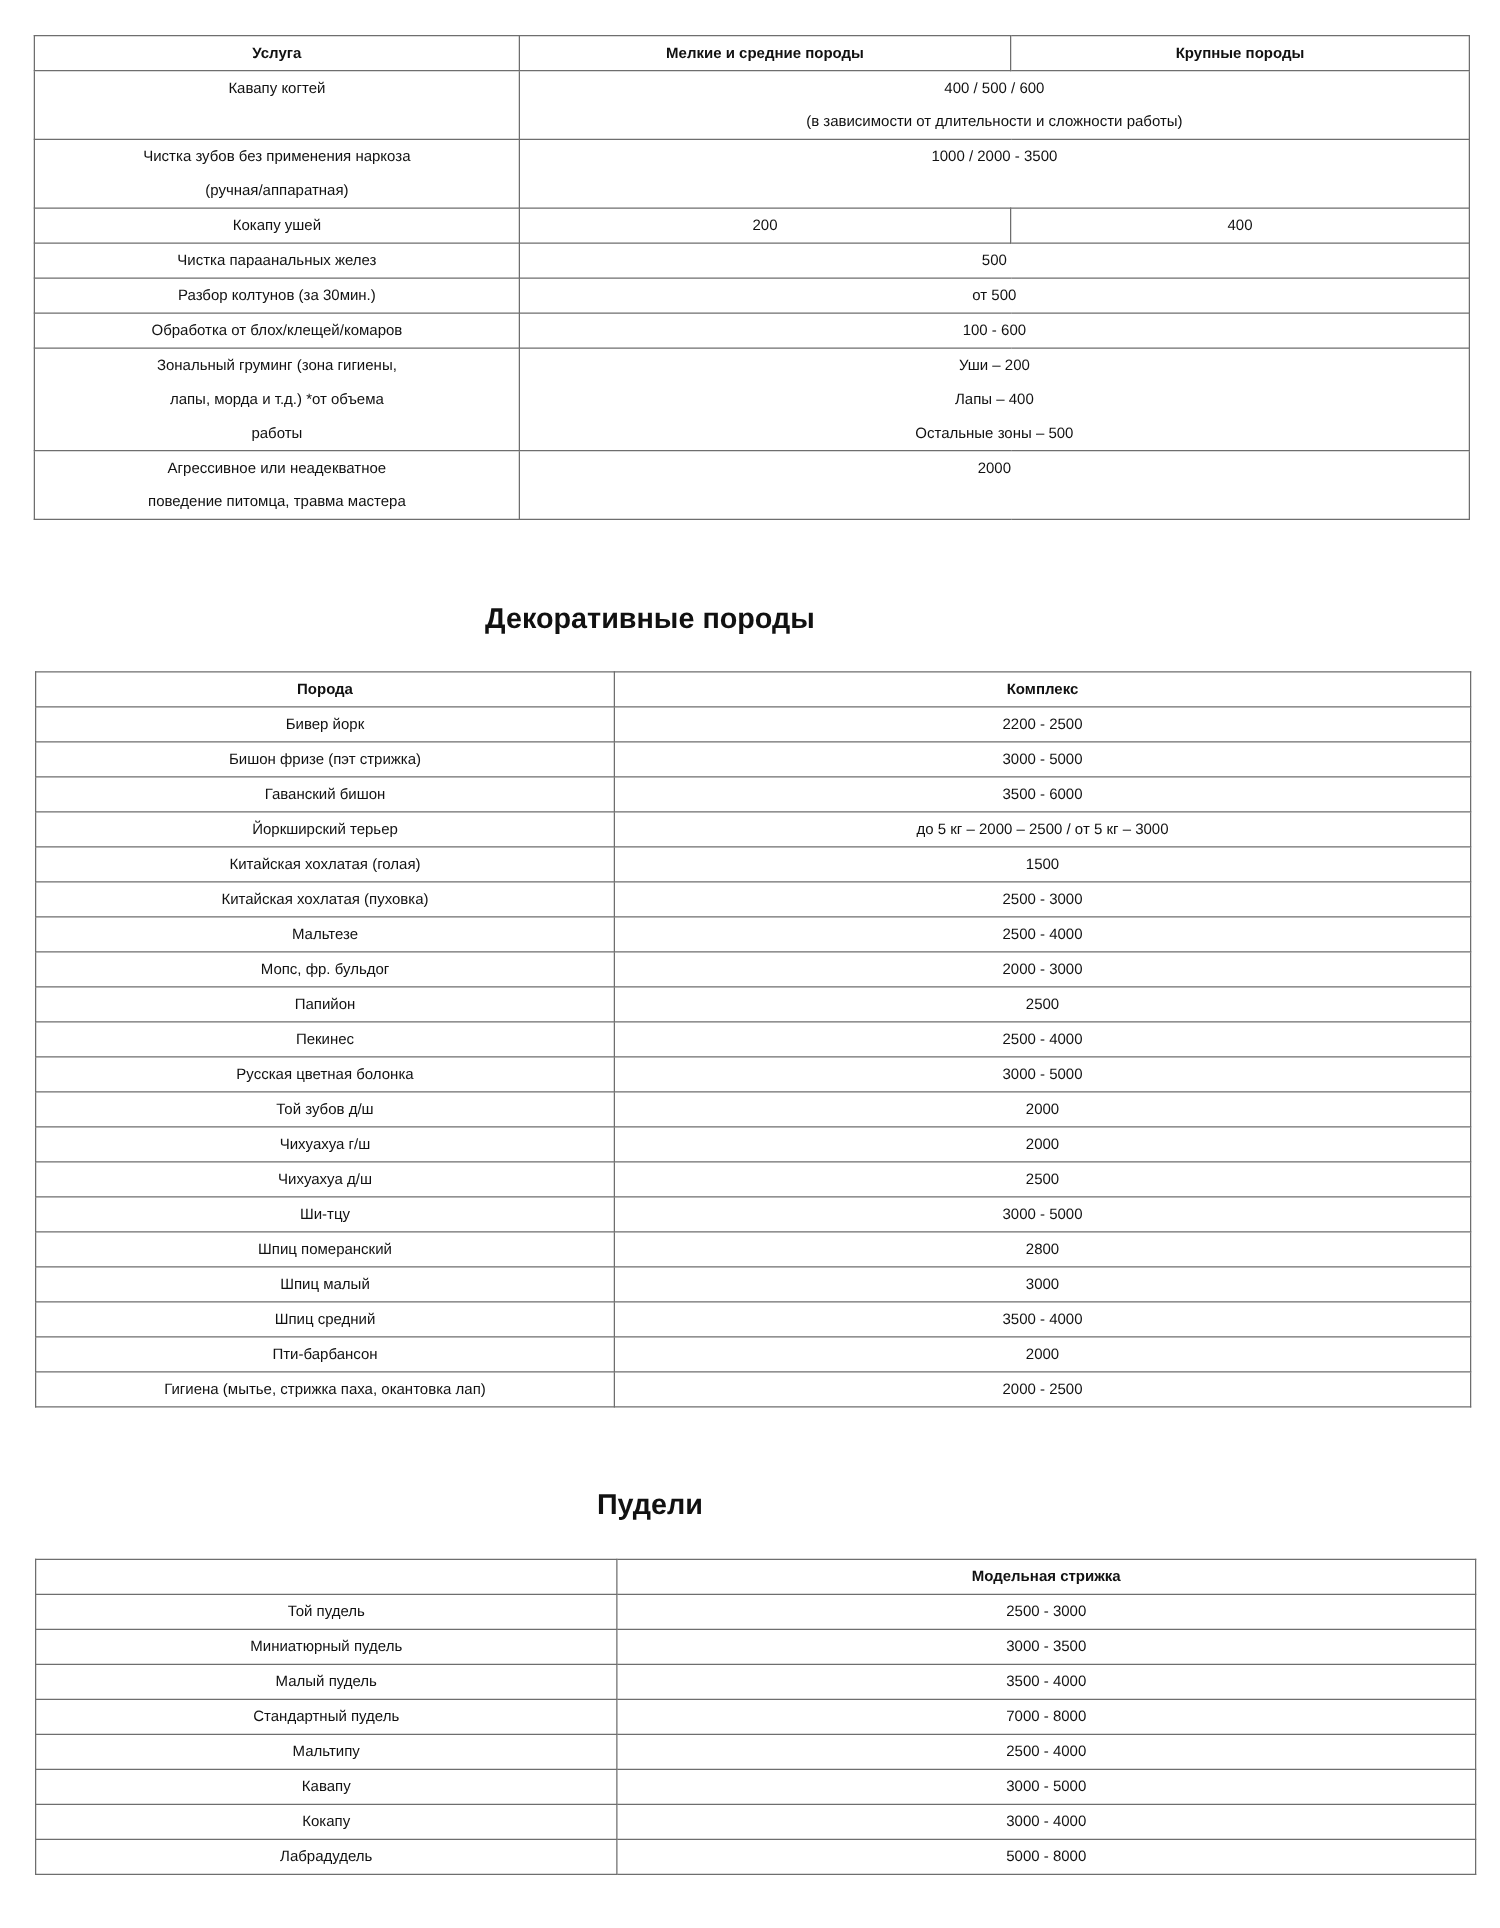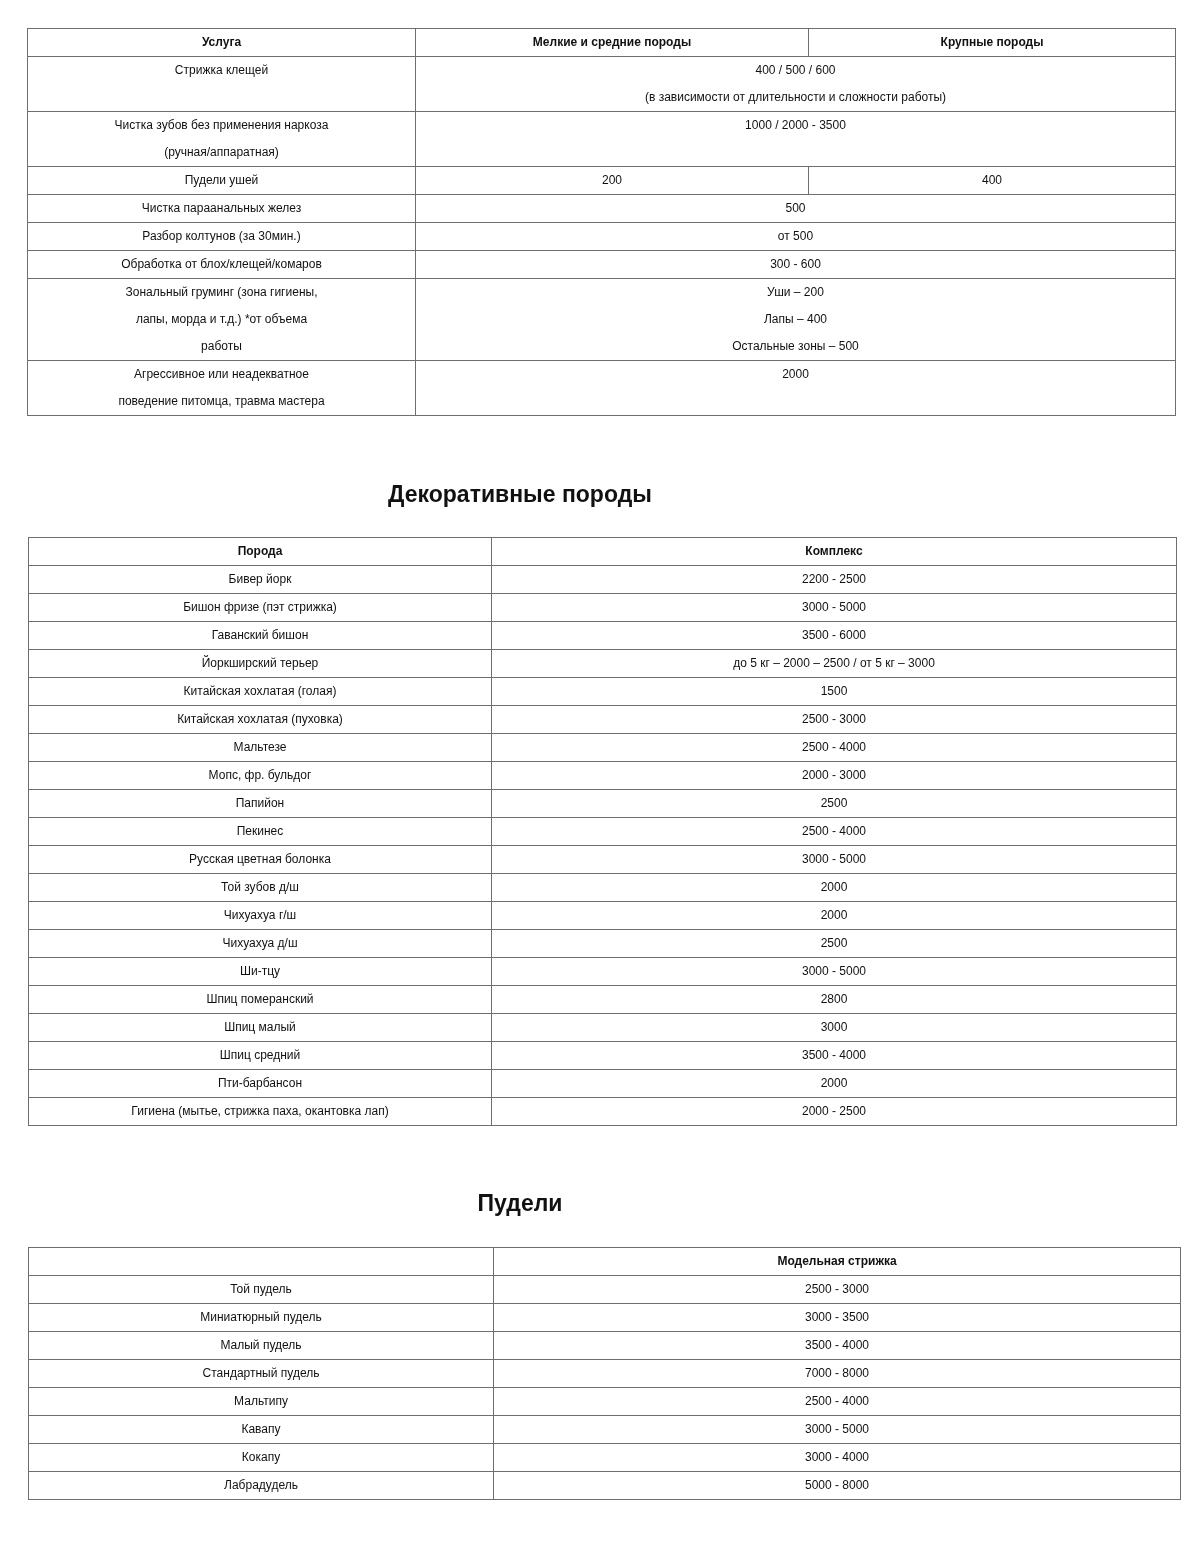--- a/index.html
+++ b/index.html
@@ -49,39 +49,39 @@
   <thead>
     <tr>
       <th>Услуга</th>
       <th>Мелкие и средние породы</th>
       <th>Крупные породы</th>
     </tr>
   </thead>
   <tbody id="t1-body">
       <tr>
         <td>
-          <span class="line">Стрижка клещей</span>
+          <span class="line">Кавапу когтей</span>
         </td>
         <td colspan="2">
           <span class="line">400 / 500 / 600</span>
           <span class="line">(в зависимости от длительности и сложности работы)</span>
         </td>
       </tr>
       <tr>
         <td>
           <span class="line">Чистка зубов без применения наркоза</span>
           <span class="line">(ручная/аппаратная)</span>
         </td>
         <td colspan="2">
           <span class="line">1000 / 2000 - 3500</span>
         </td>
       </tr>
       <tr>
         <td>
-          <span class="line">Пудели ушей</span>
+          <span class="line">Кокапу ушей</span>
         </td>
         <td>200</td>
         <td>400</td>
       </tr>
       <tr>
         <td>
           <span class="line">Чистка параанальных желез</span>
         </td>
         <td colspan="2">
           <span class="line">500</span>
@@ -93,21 +93,21 @@
         </td>
         <td colspan="2">
           <span class="line">от 500</span>
         </td>
       </tr>
       <tr>
         <td>
           <span class="line">Обработка от блох/клещей/комаров</span>
         </td>
         <td colspan="2">
-          <span class="line">300 - 600</span>
+          <span class="line">100 - 600</span>
         </td>
       </tr>
       <tr>
         <td>
           <span class="line">Зональный груминг (зона гигиены,</span>
           <span class="line">лапы, морда и т.д.) *от объема</span>
           <span class="line">работы</span>
         </td>
         <td colspan="2">
           <span class="line">Уши – 200</span>

